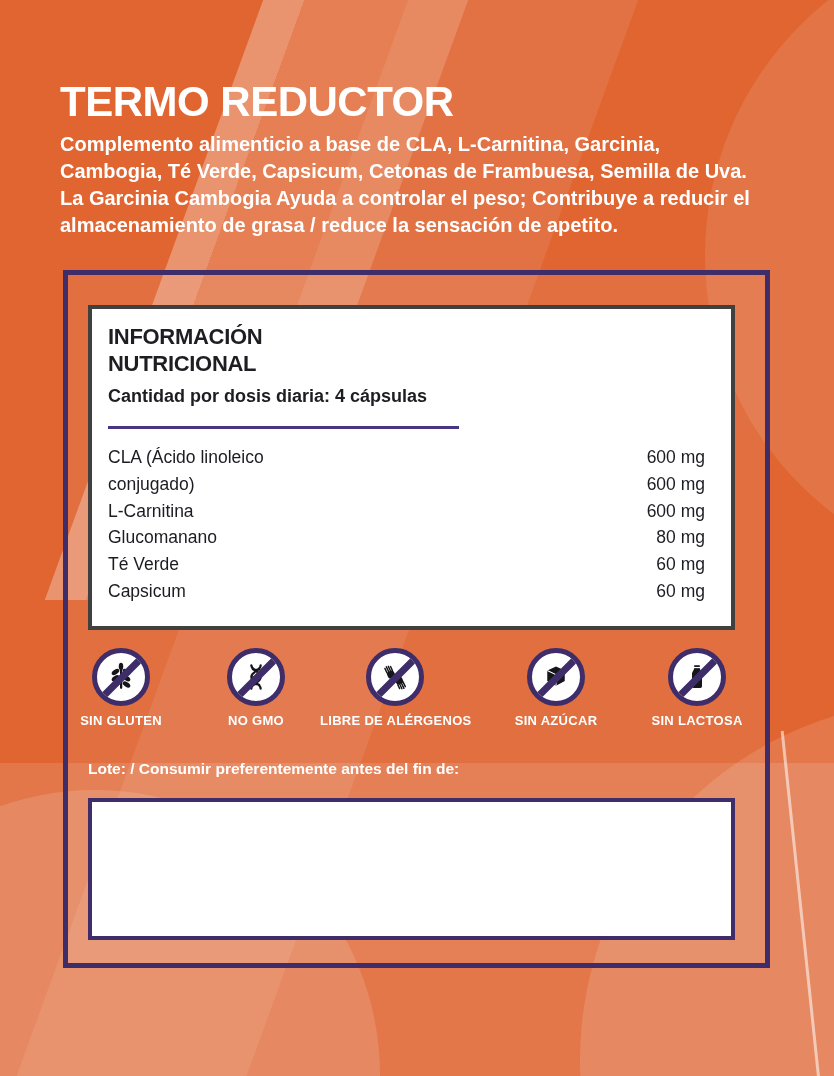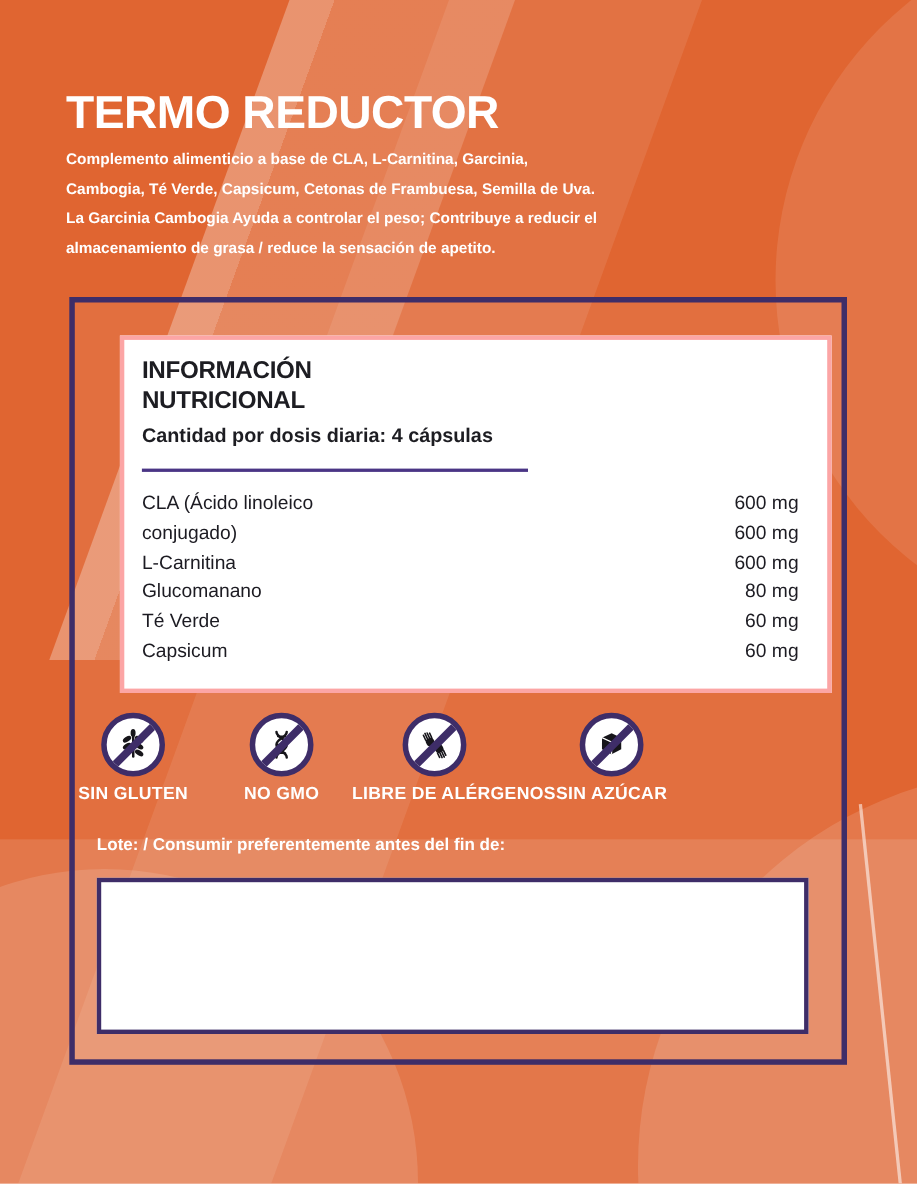--- a/index.html
+++ b/index.html
@@ -14,40 +14,40 @@
   .stripe-b{left:430px;top:-60px;width:230px;height:1200px;background:rgba(255,255,255,.09);
     transform:skewX(-20deg);transform-origin:top left;}
   .circle-right{left:705px;top:-70px;width:650px;height:650px;border-radius:50%;background:rgba(255,255,255,.10);}
   .band-bottom{left:0;top:763px;width:834px;height:313px;background:rgba(255,255,255,.12);}
   .circle-bl{left:-190px;top:790px;width:570px;height:570px;border-radius:50%;background:rgba(255,255,255,.13);}
   .circle-br{left:580px;top:700px;width:720px;height:720px;border-radius:50%;background:rgba(255,255,255,.13);}
   .thin-line{left:800px;top:730px;width:3px;height:370px;background:rgba(255,255,255,.55);transform:rotate(-6deg);}
 
   
   .title{position:absolute;z-index:2;left:60px;top:78px;color:#fff;font-size:42px;font-weight:800;letter-spacing:-.5px;}
-  .desc{position:absolute;z-index:2;left:60px;top:131px;width:740px;color:#fff;font-size:14px;font-weight:700;line-height:27px;}
+  .desc{position:absolute;z-index:2;left:60px;top:131px;width:740px;color:#fff;font-size:20px;font-weight:700;line-height:27px;}
 
   
   .panel{position:absolute;z-index:1;left:63px;top:270px;width:707px;height:698px;
     border:5px solid #3e2d68;box-sizing:border-box;background:rgba(255,255,255,.07);}
 
   .info-box{position:absolute;z-index:2;left:88px;top:305px;width:647px;height:325px;
-    border:4px solid #fca5a5;box-sizing:border-box;background:#fff;padding:14px 26px 0 16px;margin-left:21px;}
+    border:4px solid #404040;box-sizing:border-box;background:#fff;padding:14px 26px 0 16px;}
   .info-title{color:#1d1d22;font-size:22px;font-weight:800;line-height:27px;letter-spacing:-.3px;}
   .serving{margin-top:9px;color:#1d1d22;font-size:18px;font-weight:700;}
   .divider{margin-top:19px;width:351px;height:3px;background:#4a3585;}
   .rows{margin-top:15px;}
   .row{display:flex;justify-content:space-between;color:#1c1b22;font-size:17.5px;line-height:26.8px;text-align:center;}
 
   
   .badge{position:absolute;z-index:2;top:648px;width:150px;text-align:center;}
   .badge-circle{position:relative;margin:0 auto;width:58px;height:58px;border:5px solid #3e2d68;
     box-sizing:border-box;border-radius:50%;background:#fff;display:flex;align-items:center;justify-content:center;overflow:hidden;}
   .slash{position:absolute;left:50%;top:-3px;width:7px;height:56px;margin-left:-3.5px;background:#3e2d68;transform:rotate(45deg);}
-  .badge-label{margin-top:7px;color:#fff;font-size:16px;font-weight:700;letter-spacing:.3px;white-space:nowrap;}
+  .badge-label{margin-top:7px;color:#fff;font-size:13px;font-weight:700;letter-spacing:.3px;white-space:nowrap;}
 
   
   .lot-label{position:absolute;z-index:2;left:88px;top:760px;color:#fff;font-size:15.5px;font-weight:700;}
   .lot-box{position:absolute;z-index:2;left:88px;top:798px;width:647px;height:142px;
     border:4px solid #3e2d68;box-sizing:border-box;background:#fff;}
   svg{display:block;}
 </style>
 </head>
 <body>
 
@@ -175,17 +175,29 @@
           <polygon points="4.5,6.5 12,10 12,19.5 4.5,15.5" fill="#16151a"></polygon>
           <polyline points="4.5,6.5 12,10 19.5,6.5" fill="none" stroke="#fff" stroke-width="0.9"></polyline>
           <line x1="12" y1="10" x2="12" y2="19.5" stroke="#fff" stroke-width="0.9"></line>
         </svg>
       </span>
       <div class="slash"></div>
     </div>
     <div class="badge-label">SIN AZÚCAR</div>
   </div>
 
+  <div class="badge" style="left:622px">
+    <div class="badge-circle">
+      <span>
+        <svg width="28" height="28" viewBox="0 0 24 24">
+          <path d="M9.6 2h4.8v2.2c0 1 .5 1.7 1 2.7.5 1 .9 1.6.9 3V20a1.4 1.4 0 0 1-1.4 1.4H9.1A1.4 1.4 0 0 1 7.7 20V9.9c0-1.4.4-2 .9-3 .5-1 1-1.7 1-2.7Z" fill="#16151a"></path>
+          <rect x="9.3" y="3.4" width="5.4" height="1" fill="#fff"></rect>
+        </svg>
+      </span>
+      <div class="slash"></div>
+    </div>
+    <div class="badge-label">SIN LACTOSA</div>
+  </div>
 
   <div class="lot-label">Lote: / Consumir preferentemente antes del fin de:</div>
   <div class="lot-box"></div>
 
 </div>
 
 </body></html>

